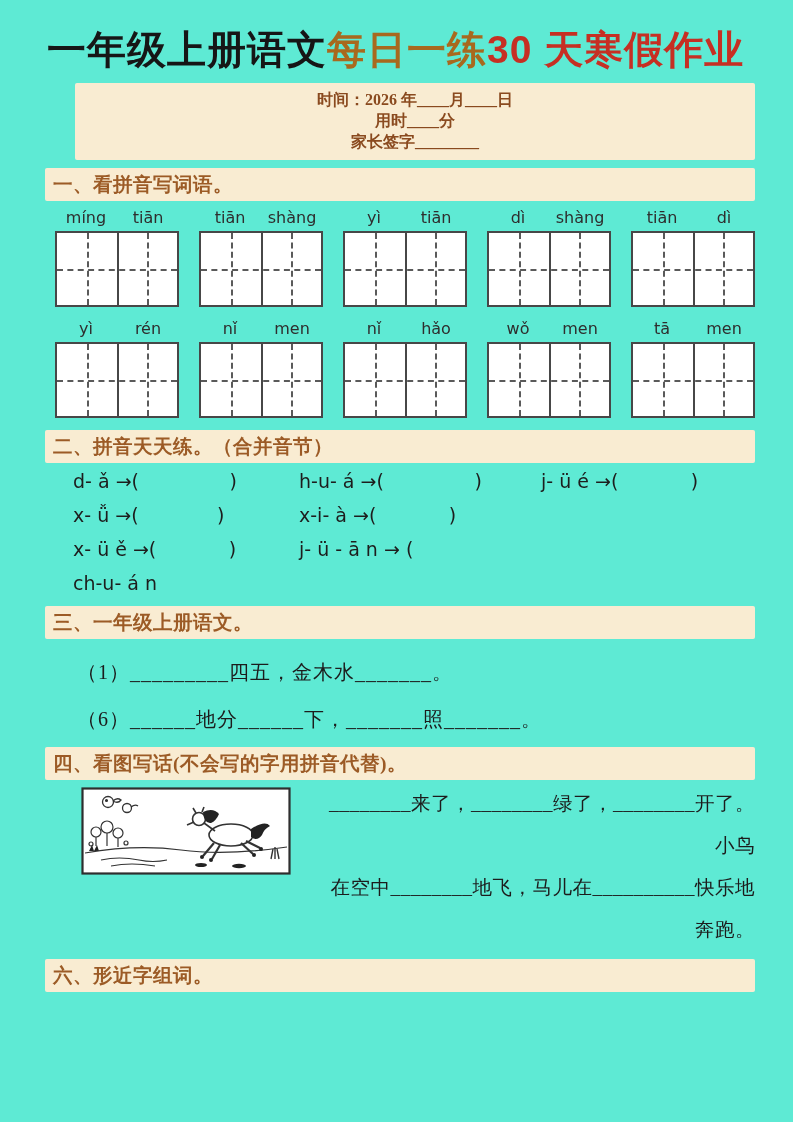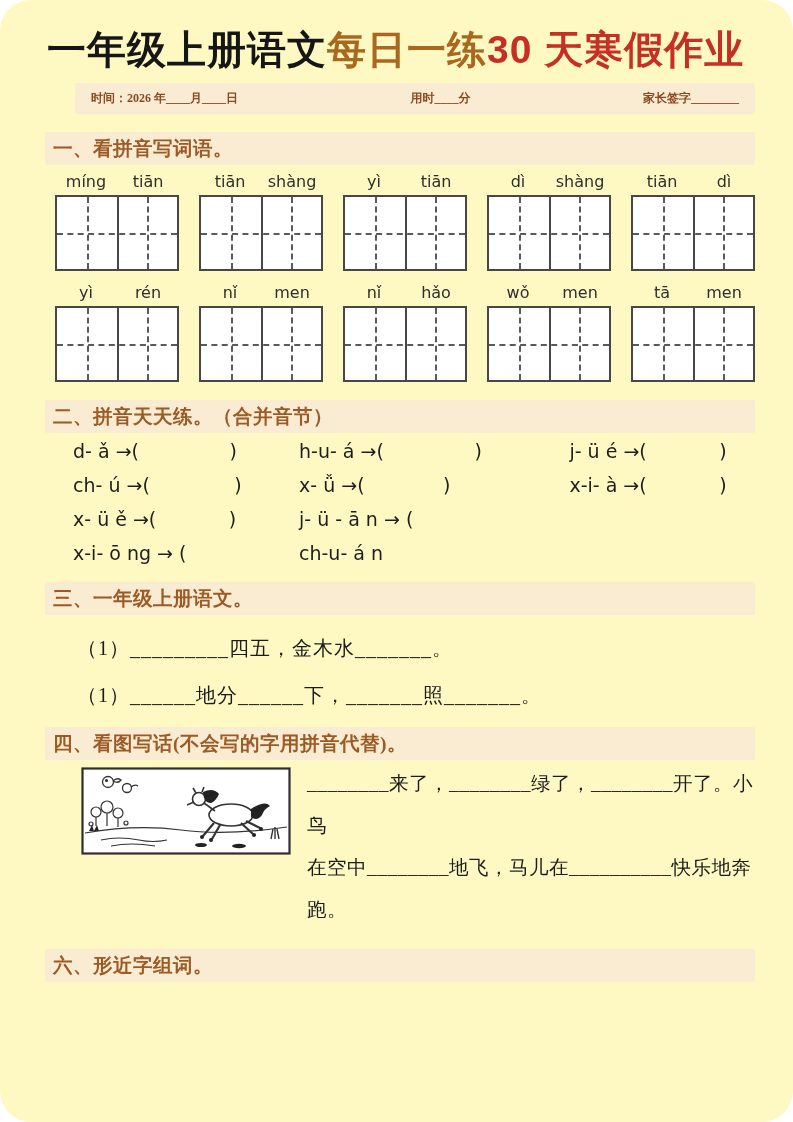--- a/index.html
+++ b/index.html
@@ -1,60 +1,61 @@
 <!DOCTYPE html>
 <html><head>
 <meta charset="utf-8">
 <style>
   html,body{margin:0;padding:0;background:#ffffff;}
   .page{
     width:793px;height:1122px;box-sizing:border-box;position:relative;
-    background:#fef9c3;overflow:hidden;
+    background:#5eead4;overflow:hidden;
     padding:28px 38px 0 45px;
-    font-family:"Liberation Serif",serif;color:#1c1c1c;border-radius:31px;
+    font-family:"Liberation Serif",serif;color:#1c1c1c;
   }
   
   .title{
     margin:0 0 10px 2px;font-family:"Liberation Sans",sans-serif;
     font-size:39px;font-weight:900;letter-spacing:1px;white-space:nowrap;line-height:1.15;
   }
   .t-black{color:#161616;}
   .t-gold{color:#A8691E;}
   .t-red{color:#C62F23;}
   
   .info-bar{
-    background:#F9ECD2;color:#8A4A1F;font-weight:bold;font-size:12px;
+    background:#F9ECD2;color:#8A4A1F;font-weight:bold;font-size:16px;
     display:flex;justify-content:space-between;align-items:center;
     width:648px;margin-left:30px;margin-bottom:8px;padding:7px 16px;border-radius:2px;
     white-space:pre;
+    flex-direction:column;
   }
   
   .sec-bar{
     background:#F9ECD2;color:#9C5B26;font-weight:bold;font-size:19.5px;
-    padding:3px 8px;margin:18px 0 7px 0;border-radius:2px;letter-spacing:0.5px;
+    padding:3px 8px;margin:8px 0 7px 0;border-radius:2px;letter-spacing:0.5px;
   }
   
   .pin-row{display:flex;gap:20px;margin:2px 0 12px 10px;justify-content:space-between;}
   .pin-group{width:127px;}
   .pin-labels{display:flex;font-family:"DejaVu Sans",sans-serif;font-size:16px;color:#2e2e2e;margin-bottom:4px;}
   .pin-labels span{flex:1;text-align:center;}
   .grid-box{position:relative;height:72px;border:2px solid #474747;background:#fff;}
   .mid-solid{position:absolute;left:50%;top:0;bottom:0;width:0;border-left:2px solid #474747;}
   .dash-h{position:absolute;top:50%;left:0;right:0;height:0;border-top:2px dashed #5a5a5a;}
   .dash-v{position:absolute;top:0;bottom:0;width:0;border-left:2px dashed #5a5a5a;}
   .v1{left:25%;} .v2{left:75%;}
   
   .merge-row{display:flex;margin:0 0 12px 28px;font-family:"DejaVu Sans",sans-serif;font-size:19px;color:#1d1d1d;white-space:pre;}
   .merge-cell:nth-child(1){width:226px;}
   .merge-cell:nth-child(2){width:242px;}
-  .merge-cell:nth-child(3){flex:1;text-align:center;}
+  .merge-cell:nth-child(3){flex:1;}
   
   .fill-line{font-size:20px;margin:20px 0 14px 32px;letter-spacing:1px;}
   
-  .pic-row{display:flex;gap:16px;margin-left:36px;align-items:flex-start;}
+  .pic-row{display:flex;gap:28px;margin-left:36px;align-items:flex-start;text-align:right;}
   .pic-lines{font-size:19.5px;line-height:2.15;letter-spacing:0.5px;margin-top:-4px;}
   .scene{flex:0 0 auto;}
   
   .stroke-line{font-size:20px;margin:9px 0 12px 34px;letter-spacing:1px;}
 </style>
 </head>
 <body>
 
 <div class="page">
 
@@ -193,31 +194,31 @@
             </div>
           </div>
         </div>
       </div>
   </section>
 
   <section>
     <div class="sec-bar">二、拼音天天练。（合并音节）</div>
     <div id="merge-rows">
         <div class="merge-row"><span class="merge-cell">d- ǎ →(               )</span><span class="merge-cell">h-u- á →(               )</span><span class="merge-cell">j- ü é →(            )</span></div>
-        <div class="merge-row"><span class="merge-cell">ch- ú →(              )</span><span class="merge-cell">x- ǚ →(             )</span><span class="merge-cell">x-i- à →(            )</span></div>
+        <div class="merge-row"><span class="merge-cell">x- ǚ →(             )</span><span class="merge-cell">x-i- à →(            )</span></div>
         <div class="merge-row"><span class="merge-cell">x- ü ě →(            )</span><span class="merge-cell">j- ü - ā n → (</span></div>
-        <div class="merge-row"><span class="merge-cell">x-i- ō ng → (</span><span class="merge-cell">ch-u- á n</span></div>
+        <div class="merge-row"><span class="merge-cell">ch-u- á n</span></div>
       </div>
   </section>
 
   <section>
     <div class="sec-bar">三、一年级上册语文。</div>
     <div id="fill-lines">
         <div class="fill-line">（1）_________四五，金木水_______。</div>
-        <div class="fill-line">（1）______地分______下，_______照_______。</div>
+        <div class="fill-line">（6）______地分______下，_______照_______。</div>
       </div>
   </section>
 
   <section>
     <div class="sec-bar">四、看图写话(不会写的字用拼音代替)。</div>
     <div class="pic-row">
       <svg class="scene" width="210" height="88" viewBox="0 0 210 88">
         <rect x="1.5" y="1.5" width="207" height="85" fill="#ffffff" stroke="#2e2e2e" stroke-width="2.2"></rect>
         <g stroke="#333" fill="none" stroke-width="1.3">
           <circle cx="27" cy="15" r="5.5"></circle>

